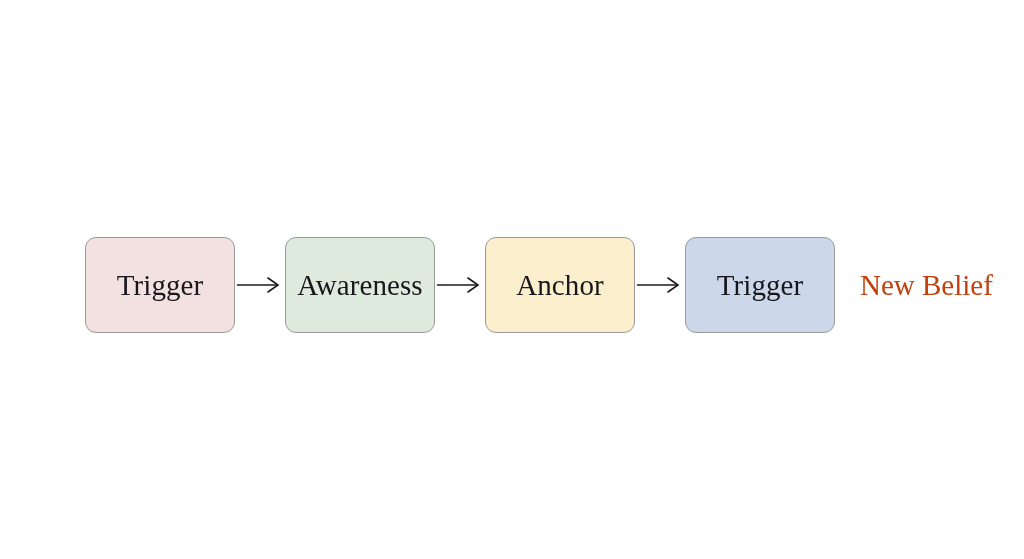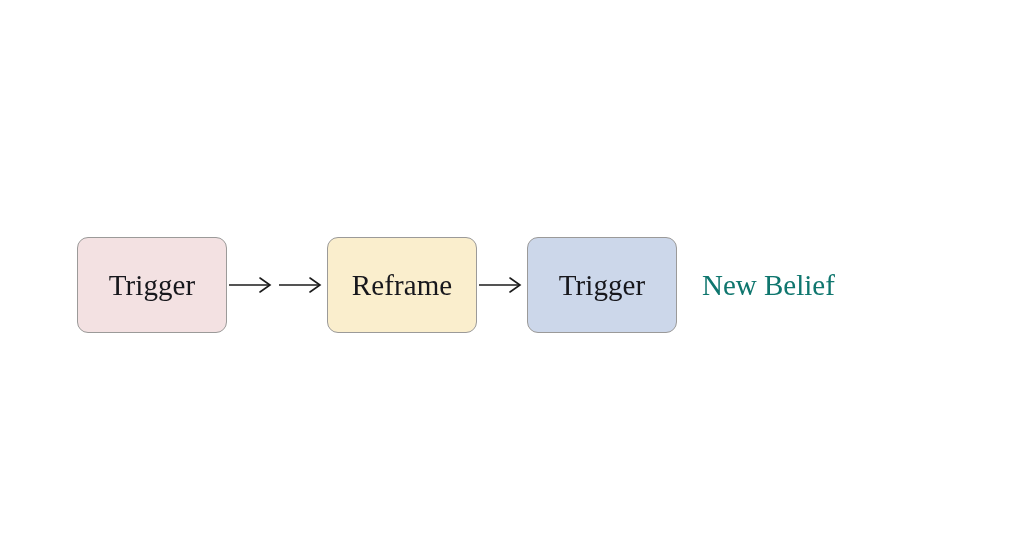--- a/index.html
+++ b/index.html
@@ -16,21 +16,21 @@
 
   #diagram-canvas {
     position: relative;
     width: 1024px;
     height: 559px;
     background: #ffffff;
   }
 
   .flow-row {
     position: absolute;
-    left: 77px;
+    left: 85px;
     top: 237px;
     height: 96px;
     display: flex;
     flex-direction: row;
     align-items: center;
   }
 
   .node-box {
     width: 150px;
     height: 96px;
@@ -63,21 +63,21 @@
   .arrow-connector svg {
     display: block;
   }
 
   .terminal-label {
     flex: 0 0 auto;
     margin-left: 25px;
     font-family: "Liberation Serif", "DejaVu Serif", serif;
     font-size: 29px;
     line-height: 1;
-    color: #0f766e;
+    color: #c2410c;
     white-space: nowrap;
   }
 </style>
 </head>
 <body>
 
 <div id="diagram-canvas">
 
   <div class="flow-row">
 
@@ -85,30 +85,33 @@
       <span class="node-label">Trigger</span>
     </div>
 
     <div class="arrow-connector">
       <svg width="50" height="24" viewBox="0 0 50 24" aria-hidden="true">
         <line x1="2" y1="12" x2="42" y2="12" stroke="#1b1b1b" stroke-width="1.6"></line>
         <polyline points="33,5 43,12 33,19" fill="none" stroke="#1b1b1b" stroke-width="1.6" stroke-linecap="round" stroke-linejoin="miter"></polyline>
       </svg>
     </div>
 
+    <div class="node-box" style="background:#dfeade;">
+      <span class="node-label">Awareness</span>
+    </div>
 
     <div class="arrow-connector">
       <svg width="50" height="24" viewBox="0 0 50 24" aria-hidden="true">
         <line x1="2" y1="12" x2="42" y2="12" stroke="#1b1b1b" stroke-width="1.6"></line>
         <polyline points="33,5 43,12 33,19" fill="none" stroke="#1b1b1b" stroke-width="1.6" stroke-linecap="round" stroke-linejoin="miter"></polyline>
       </svg>
     </div>
 
     <div class="node-box" style="background:#faeecd;">
-      <span class="node-label">Reframe</span>
+      <span class="node-label">Anchor</span>
     </div>
 
     <div class="arrow-connector">
       <svg width="50" height="24" viewBox="0 0 50 24" aria-hidden="true">
         <line x1="2" y1="12" x2="42" y2="12" stroke="#1b1b1b" stroke-width="1.6"></line>
         <polyline points="33,5 43,12 33,19" fill="none" stroke="#1b1b1b" stroke-width="1.6" stroke-linecap="round" stroke-linejoin="miter"></polyline>
       </svg>
     </div>
 
     <div class="node-box" style="background:#ccd7ea;">

